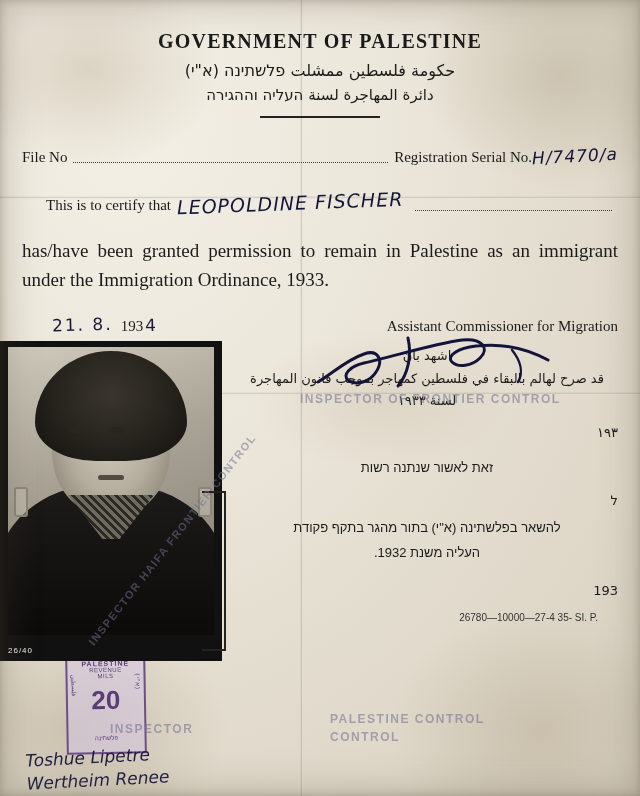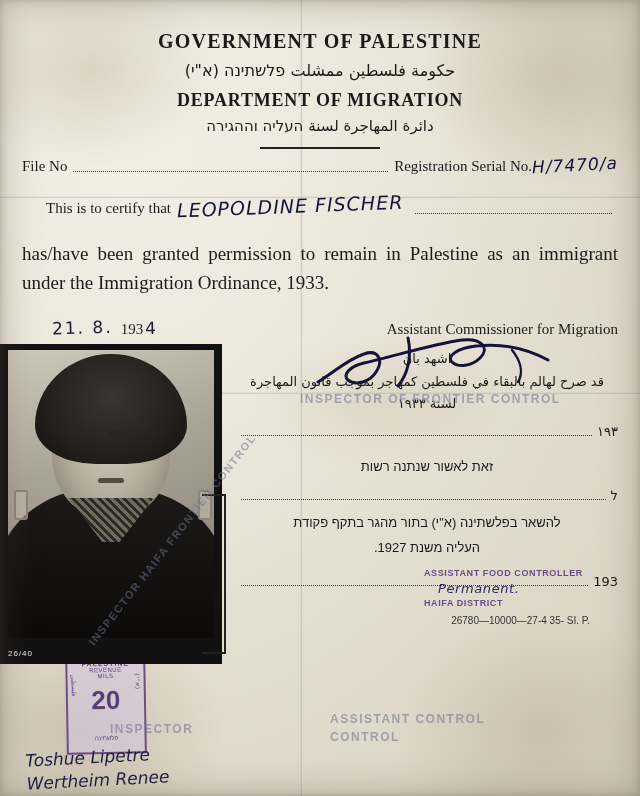--- a/index.html
+++ b/index.html
@@ -39,26 +39,26 @@
     font-size:18px;margin-top:10px;
   }
   .hebrew{
     text-align:center;direction:rtl;font-size:15px;margin-top:6px;
     font-family:"DejaVu Sans", sans-serif;
   }
   .rule{
     width:120px;height:2px;background:#222;margin:12px auto 4px auto;
   }
   .row1{
-    display:flex;align-items:flex-end;margin-top:6px;font-size:15px;
+    display:flex;align-items:flex-end;margin-top:28px;font-size:15px;
   }
   .lbl{white-space:nowrap;}
   .dots{flex:1;border-bottom:1px dotted #3a3a3a;margin:0 6px 3px 6px;height:12px;}
   .certline{
-    display:flex;align-items:flex-end;margin-top:20px;font-size:15px;
+    display:flex;align-items:flex-end;margin-top:26px;font-size:15px;
     padding-left:24px;
   }
   .hand{
     font-family:"DejaVu Sans", sans-serif;
     color:#16163a;
     font-style:italic;
     letter-spacing:1px;
   }
   .handname{
     font-size:19px;transform:rotate(-2.2deg);
@@ -120,21 +120,21 @@
   .clip1{left:14px;top:146px;}
   .clip2{right:10px;top:146px;}
   .bracket{
     position:absolute;right:-4px;top:150px;width:22px;height:156px;
     border:2px solid #22221f;border-left:none;
   }
 
   .rightcol{flex:1;padding-left:14px;padding-top:4px;position:relative;}
   .ar{direction:rtl;text-align:center;font-family:"DejaVu Sans",sans-serif;font-size:13px;line-height:1.75;}
   .he{direction:rtl;text-align:center;font-family:Liberation Sans, sans-serif;font-size:13px;line-height:1.9;}
-  .dotline{display:flex;align-items:flex-end;font-size:13px;margin:8px 0;}
+  .dotline{display:flex;align-items:flex-end;font-size:13px;margin:8px 0;flex-direction:column;}
   .dotline .d{flex:1;border-bottom:1px dotted #3a3a3a;height:11px;margin:0 5px 3px 5px;}
   .yr{font-family:"DejaVu Sans",sans-serif;font-size:13px;}
 
   .stampbox{
     position:absolute;left:66px;bottom:42px;width:76px;height:96px;
     border:2px solid #6d4f86;background:rgba(214,198,228,.55);
     color:#5a3d76;font-family:"Liberation Sans",sans-serif;
     text-align:center;transform:rotate(-1deg);
   }
   .stampbox .t{font-size:7px;letter-spacing:1px;margin-top:4px;font-weight:bold;}
@@ -147,21 +147,21 @@
   .afc{
     position:absolute;right:14px;bottom:56px;width:180px;
     color:#6a4b8a;font-family:"Liberation Sans",sans-serif;font-size:9px;
     letter-spacing:.6px;text-align:left;font-weight:bold;
   }
   .afc .perm{
     color:#2a2a60;font-family:"DejaVu Sans",sans-serif;font-size:13px;
     font-weight:normal;font-style:italic;margin:3px 0 2px 14px;
   }
   .printcode{
-    position:absolute;right:28px;bottom:38px;font-size:10px;color:#333;
+    position:absolute;right:20px;bottom:38px;font-size:10px;color:#333;
     font-family:"Liberation Sans",sans-serif;
   }
 
   
   .rubber{
     position:absolute;color:#6f6f8f;font-family:"Liberation Sans",sans-serif;
     font-weight:bold;letter-spacing:1.5px;opacity:.55;pointer-events:none;z-index:6;
   }
   .r1{left:300px;top:392px;font-size:12px;}
   .r2{left:86px;top:640px;font-size:11px;transform:rotate(-52deg);transform-origin:left top;}
@@ -198,21 +198,20 @@
   <div class="stain s4"></div>
   <div class="stain s5"></div>
   <div class="fold foldv" style="left:300px"></div>
   <div class="fold foldh" style="top:392px"></div>
   <div class="fold foldh" style="top:196px"></div>
 
   <div class="wrap">
 
     <div class="title1">GOVERNMENT OF PALESTINE</div>
     <div class="arabic">حكومة فلسطين ممشلت פלשתינה (א"י)</div>
-    <div class="title2">DEPARTMENT OF MIGRATION</div>
     <div class="hebrew">دائرة المهاجرة لسنة העליה וההגירה</div>
     <div class="rule"></div>
 
     <div class="row1">
       <span class="lbl">File No</span>
       <span class="dots"></span>
       <span class="lbl">Registration Serial No.</span>
       <span class="hand serialhand">H/7470/a</span>
     </div>
 
@@ -258,51 +257,46 @@
           <span class="d"></span>
           <span class="yr">١٩٣</span>
         </div>
 
         <div class="he" style="margin-top:16px">זאת לאשור שנתנה רשות</div>
         <div class="dotline">
           <span class="d"></span>
           <span class="yr">ל</span>
         </div>
         <div class="he">להשאר בפלשתינה (א"י) בתור מהגר בתקף פקודת</div>
-        <div class="he">העליה משנת 1927.</div>
+        <div class="he">העליה משנת 1932.</div>
 
         <div class="dotline" style="margin-top:14px">
           <span class="d"></span>
           <span class="yr">193</span>
         </div>
 
-        <div class="afc">
-          <div>ASSISTANT FOOD CONTROLLER</div>
-          <div class="perm">Permanent.</div>
-          <div>HAIFA DISTRICT</div>
-        </div>
         <div class="printcode">26780—10000—27-4 35- SI. P.</div>
       </div>
     </div>
   </div>
 
   <div class="stampbox">
     <div class="t">PALESTINE</div>
     <div class="t2">REVENUE</div>
     <div class="t2">MILS</div>
     <div class="v">20</div>
     <div class="side sl">فلسطين</div>
     <div class="side sr">(א"י)</div>
     <div class="b">פלשתינה</div>
   </div>
 
   <div class="rubber r1">INSPECTOR OF FRONTIER CONTROL</div>
   <div class="rubber r2">INSPECTOR  HAIFA  FRONTIER CONTROL</div>
   <div class="rubber r3">INSPECTOR</div>
-  <div class="rubber r4">ASSISTANT CONTROL</div>
+  <div class="rubber r4">PALESTINE CONTROL</div>
   <div class="rubber r5">CONTROL</div>
 
   <svg class="bigsig" viewBox="0 0 260 70">
     <path d="M6 52 C20 44, 34 30, 52 24 C66 19, 72 30, 64 42 C58 52, 44 56, 36 50 C30 45, 38 36, 52 33 C80 27, 120 14, 150 10 C170 8, 178 18, 168 28 C160 36, 146 38, 140 32 C134 26, 146 18, 164 16 C190 13, 214 18, 236 30" fill="none" stroke="#14143a" stroke-width="3" stroke-linecap="round"></path>
     <path d="M96 8 C100 26, 96 44, 86 56" fill="none" stroke="#14143a" stroke-width="3" stroke-linecap="round"></path>
     <path d="M200 20 C208 30, 212 42, 206 52" fill="none" stroke="#14143a" stroke-width="2.4" stroke-linecap="round"></path>
   </svg>
 
   <div class="bottomsig">
     <div>Toshue Lipetre</div>

